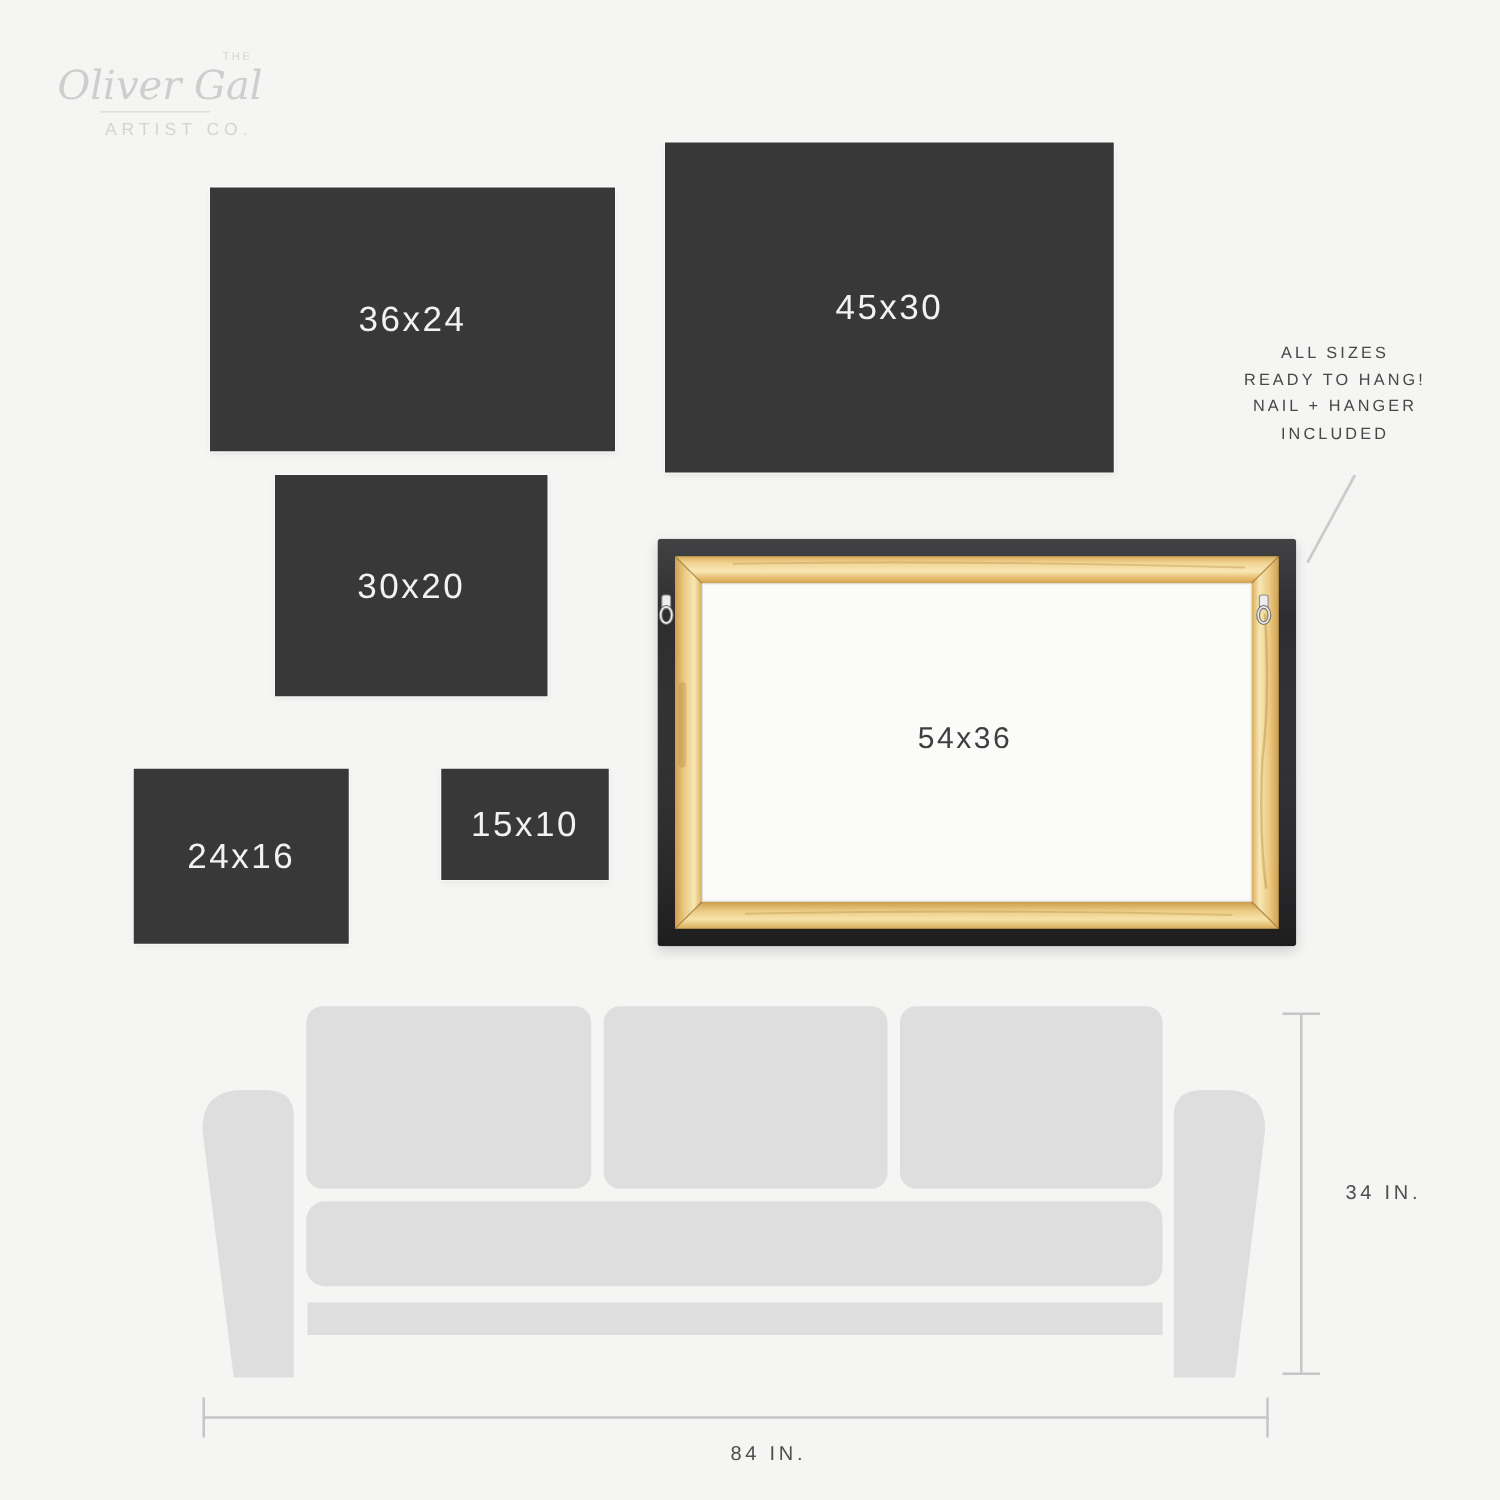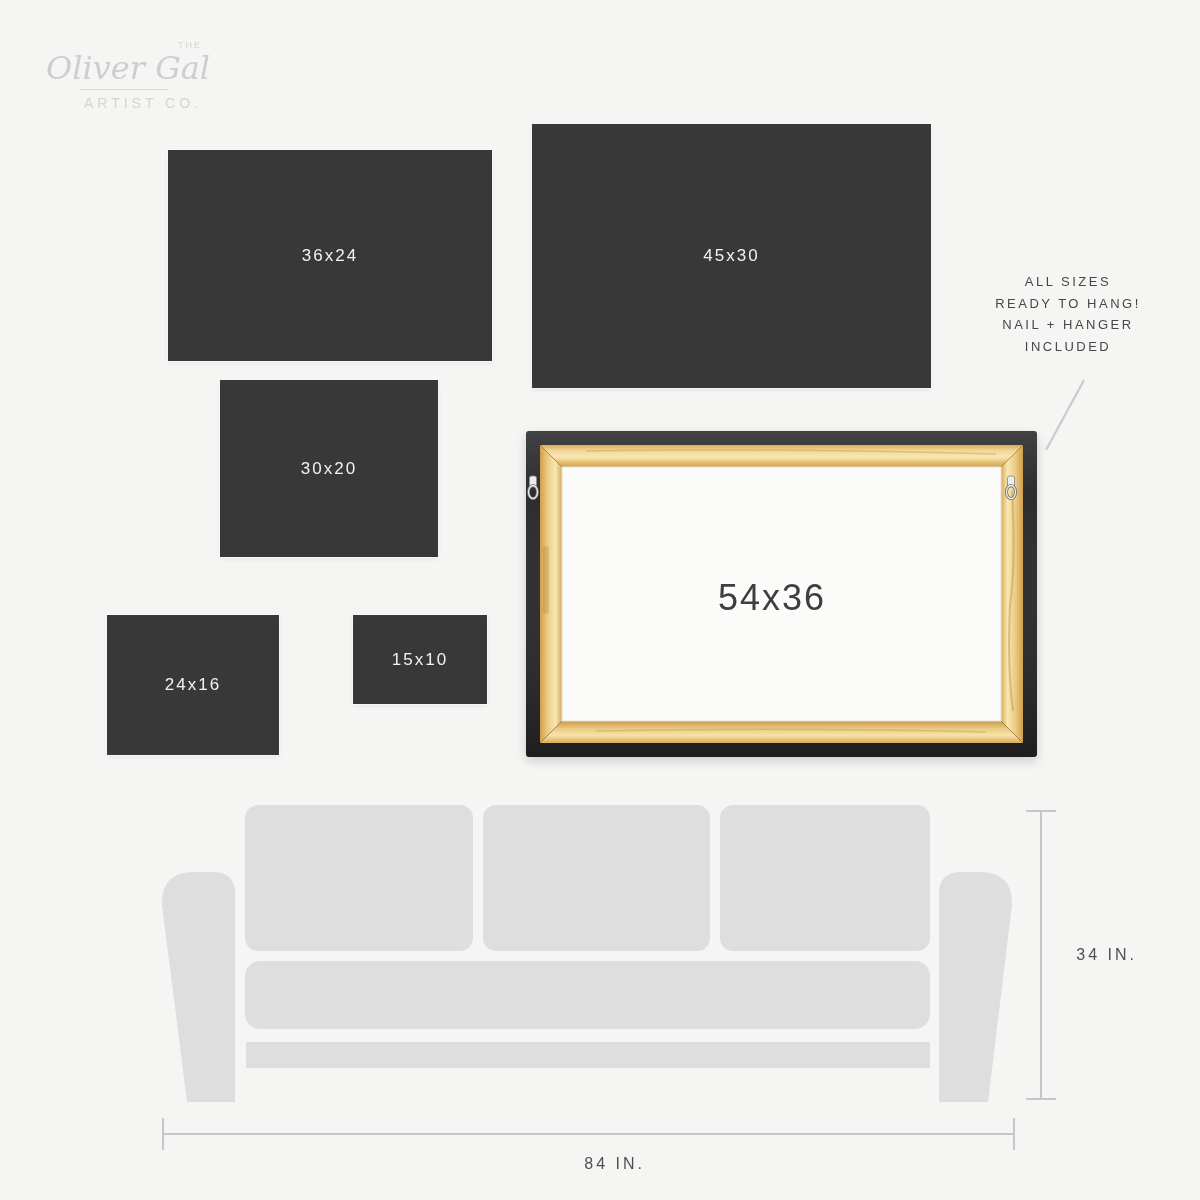--- a/index.html
+++ b/index.html
@@ -14,27 +14,27 @@
   .logo-script{font-family:"DejaVu Serif",serif;font-style:italic;font-size:32px;
     color:#cecece;white-space:nowrap;line-height:36px;}
   .logo-line{width:88px;margin:3px auto 5px auto;border-top:1px solid #d9d9d8;}
   .logo-sub{font-size:14px;letter-spacing:4px;color:#d4d4d3;}
   
   .size-box{
     position:absolute;background:#383839;
     box-shadow:0 0 0 1px rgba(255,255,255,0.55), 0 2px 5px rgba(0,0,0,0.07);
     display:flex;align-items:center;justify-content:center;
   }
-  .size-label{color:#f2f2f2;font-size:17px;font-weight:300;letter-spacing:2px;}
+  .size-label{color:#f2f2f2;font-size:28px;font-weight:300;letter-spacing:2px;}
   
   .frame{position:absolute;left:526px;top:431px;width:511px;height:326px;
     box-shadow:0 4px 10px rgba(0,0,0,0.16);}
   .frame svg{display:block;}
   .frame-size-label{position:absolute;left:0;top:146px;width:492px;text-align:center;
-    color:#3f3f3f;font-size:36px;font-weight:300;letter-spacing:2px;}
+    color:#3f3f3f;font-size:24px;font-weight:300;letter-spacing:2px;}
   .frame-caption{position:absolute;left:0;top:258px;width:490px;text-align:center;
     color:#bdbdbd;font-size:20px;font-weight:300;letter-spacing:6px;}
   
   .note{position:absolute;left:958px;top:271px;width:220px;text-align:center;
     color:#474747;font-size:13px;letter-spacing:2.5px;line-height:21.5px;}
   .pointer{position:absolute;left:1040px;top:374px;}
   
   .sofa{position:absolute;left:150px;top:795px;}
   
   .dim{position:absolute;background:#c6c6c6;}
@@ -48,21 +48,21 @@
   <div class="logo">
     <div class="logo-the">THE</div>
     <div class="logo-script">Oliver Gal</div>
     <div class="logo-line"></div>
     <div class="logo-sub">ARTIST CO.</div>
   </div>
 
   <div class="size-box" style="left:168px;top:150px;width:324px;height:211px">
     <span class="size-label">36x24</span>
   </div>
-  <div class="size-box" style="left:532px;top:124px;width:399px;height:264px">
+  <div class="size-box" style="left:532px;top:114px;width:359px;height:264px">
     <span class="size-label">45x30</span>
   </div>
   <div class="size-box" style="left:220px;top:380px;width:218px;height:177px">
     <span class="size-label">30x20</span>
   </div>
   <div class="size-box" style="left:107px;top:615px;width:172px;height:140px">
     <span class="size-label">24x16</span>
   </div>
   <div class="size-box" style="left:353px;top:615px;width:134px;height:89px">
     <span class="size-label">15x10</span>

